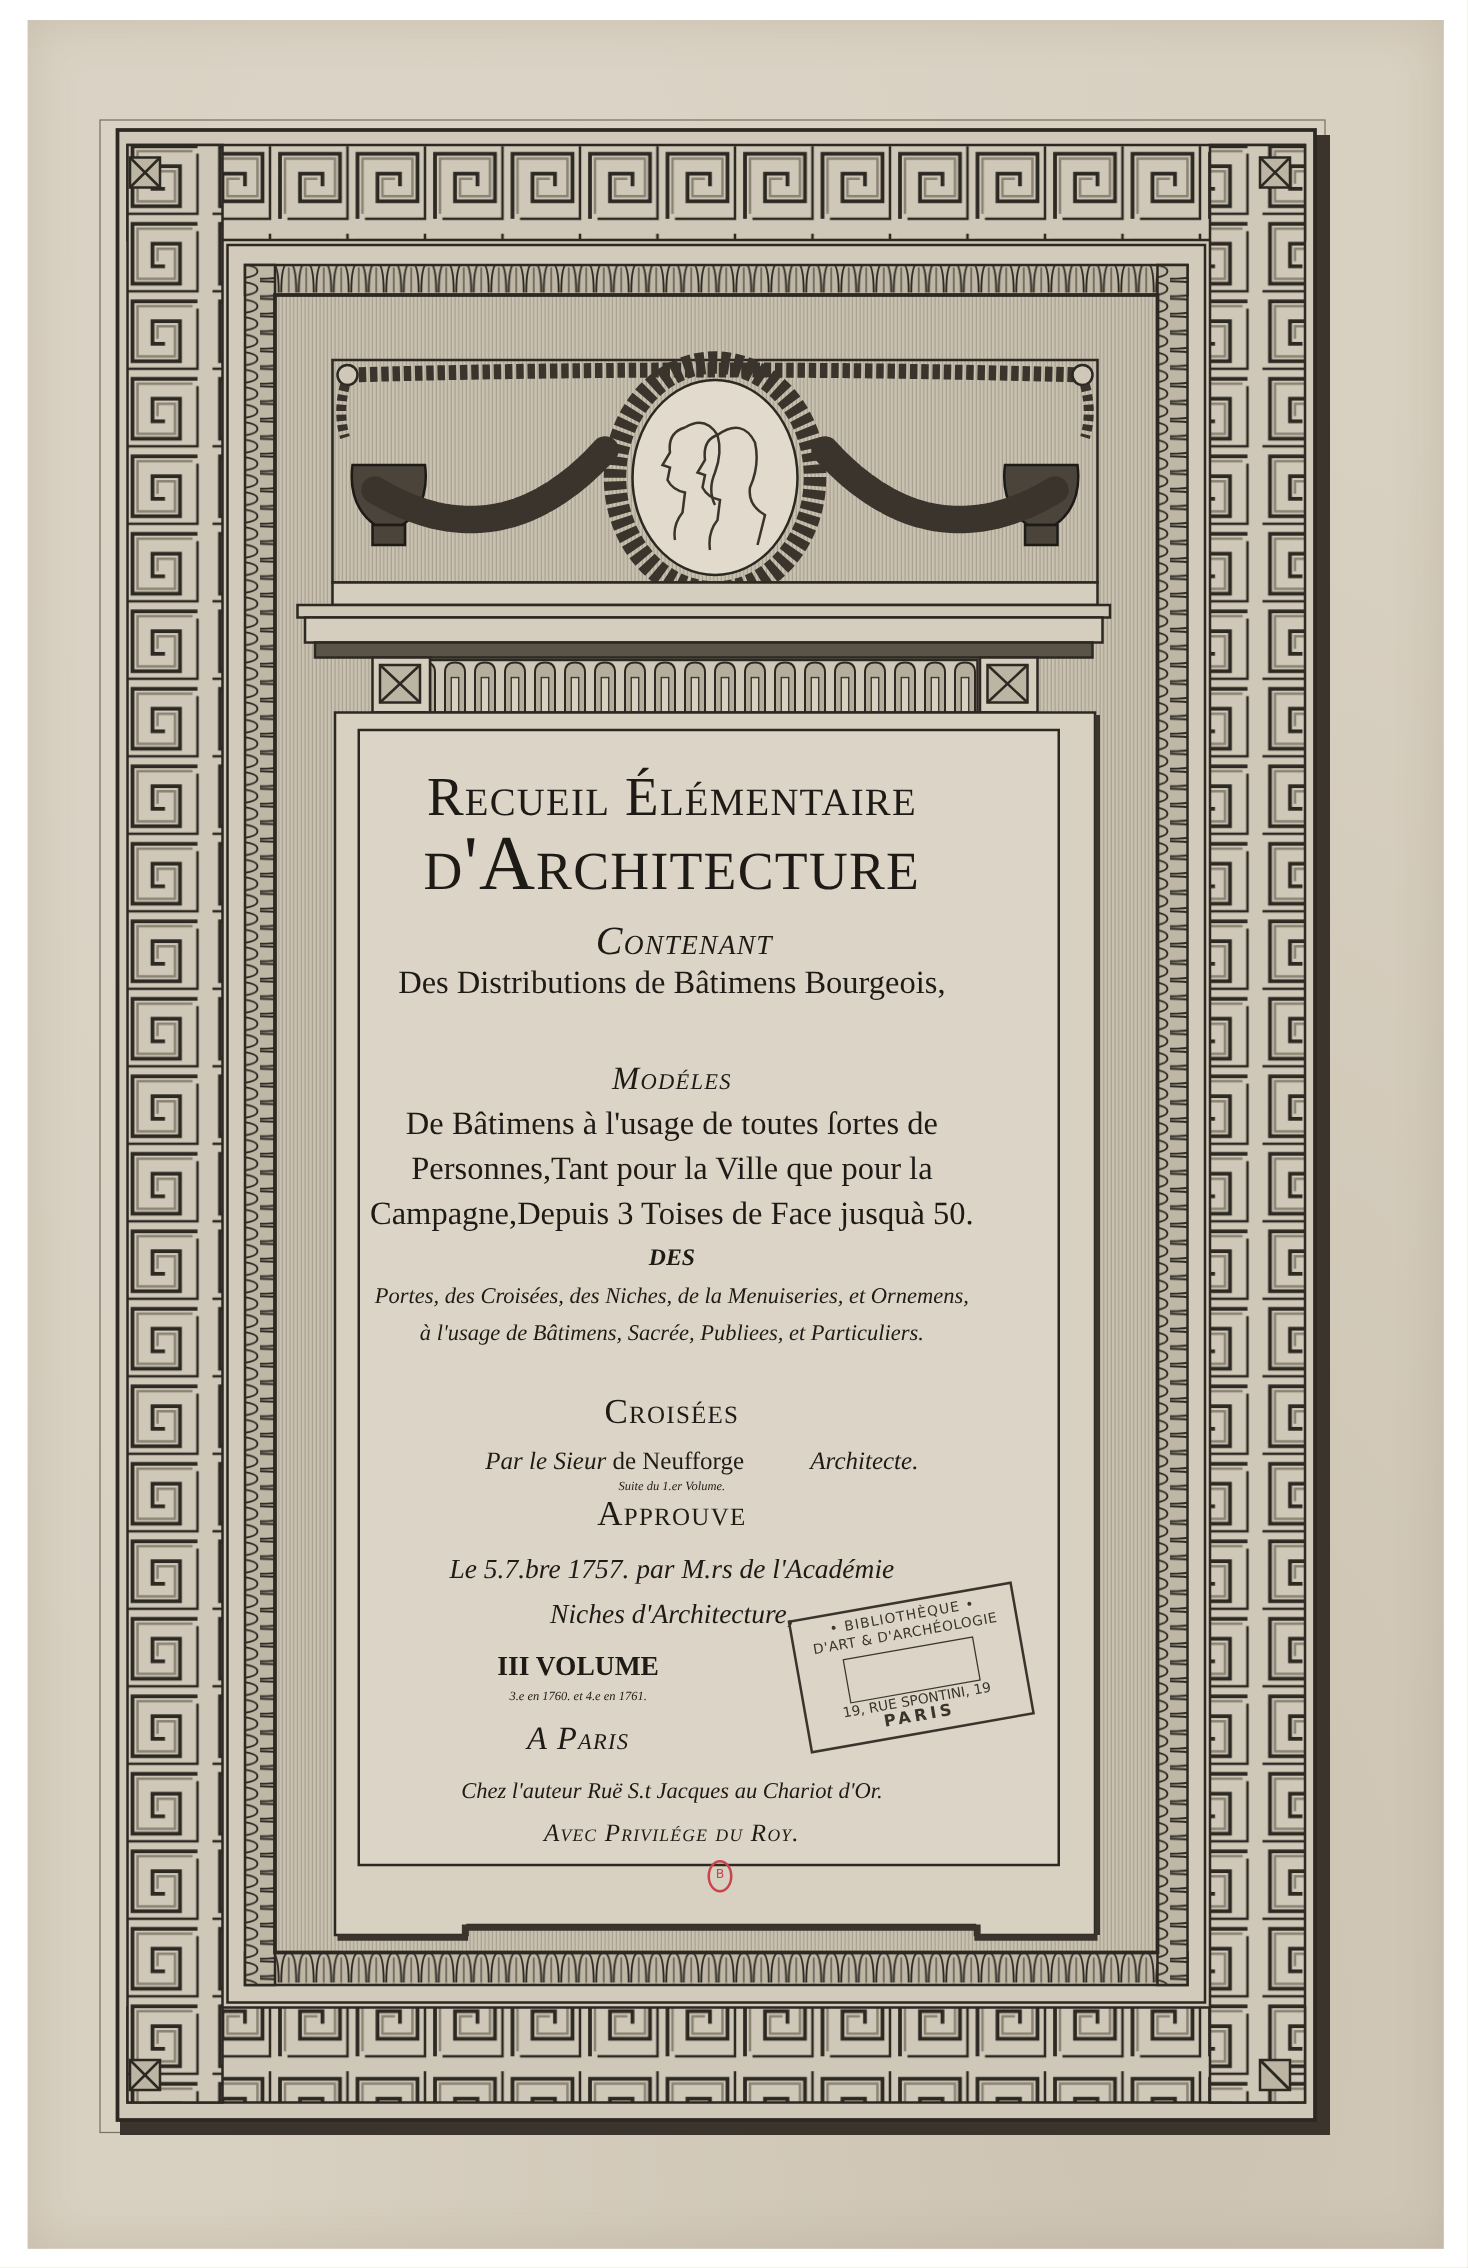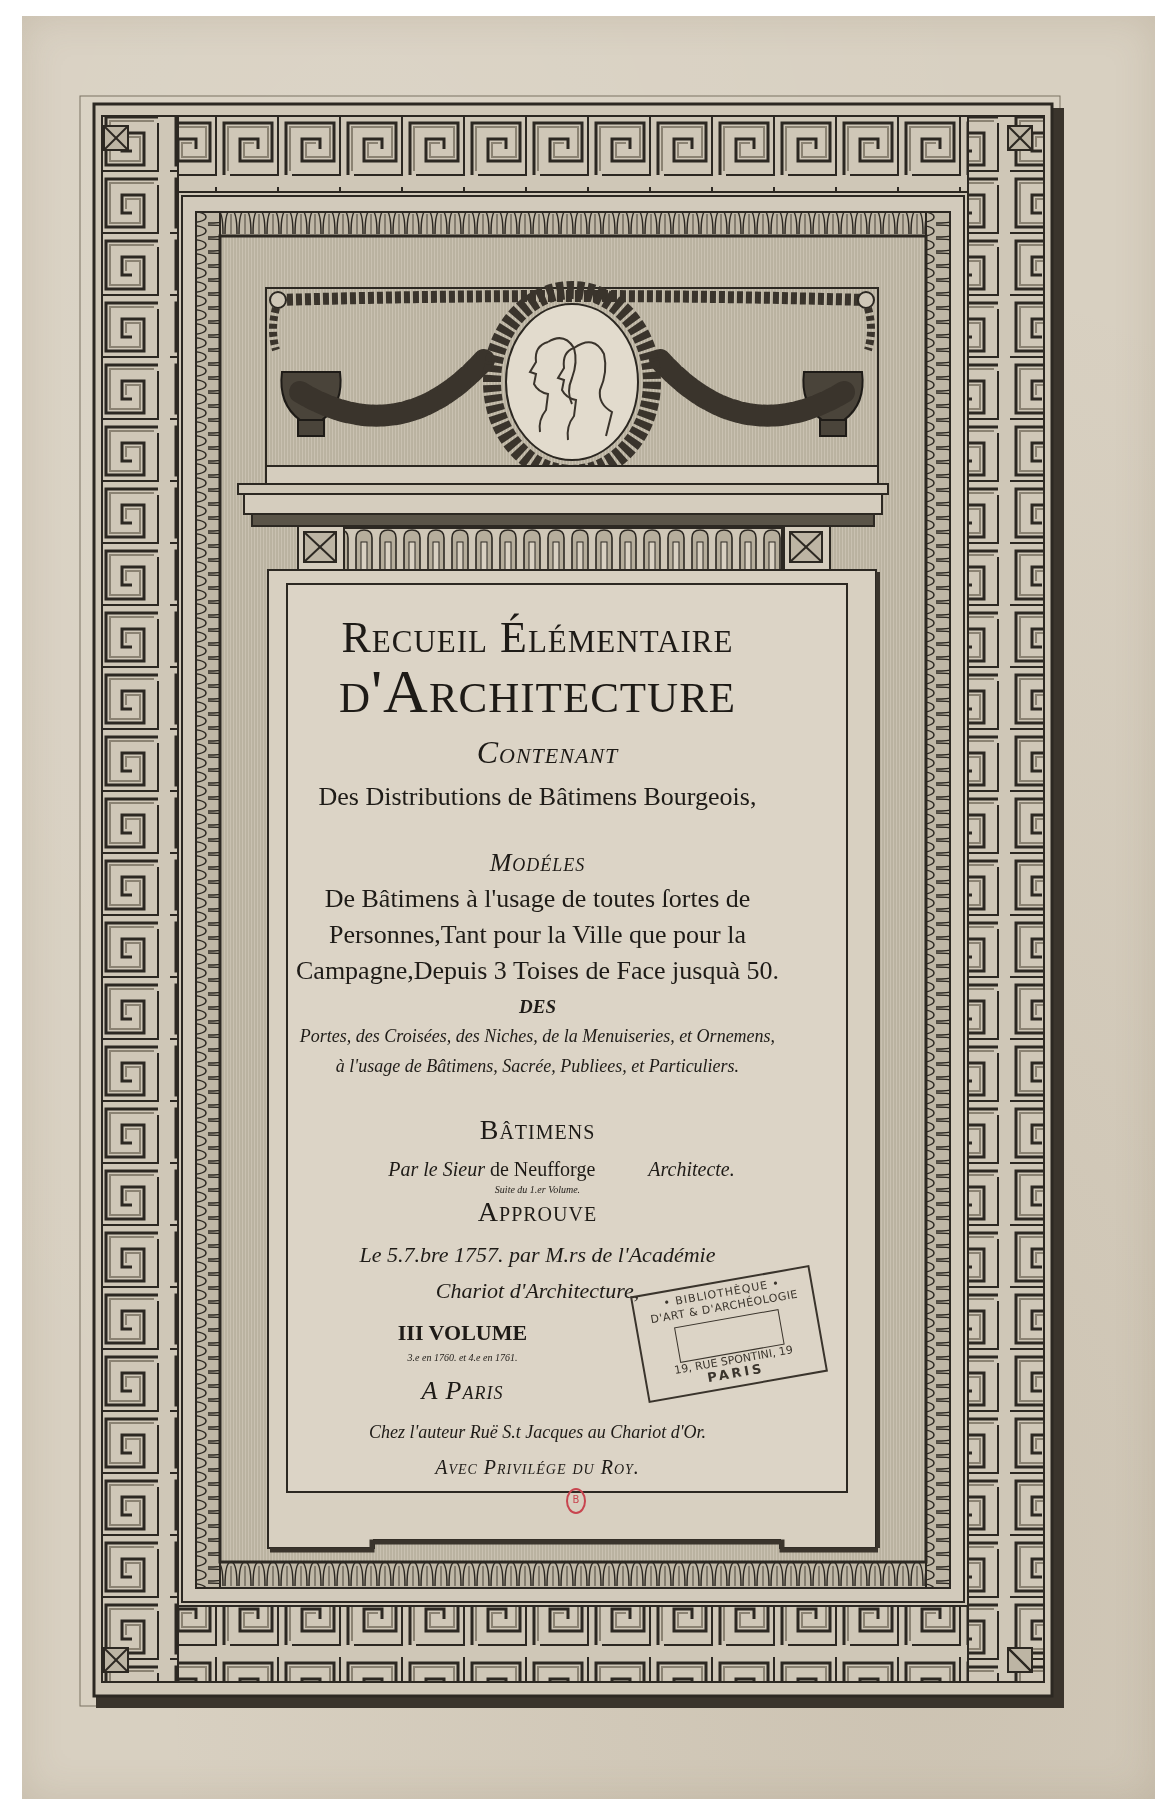--- a/index.html
+++ b/index.html
@@ -9,21 +9,21 @@
                              radial-gradient(ellipse at 80% 90%, rgba(120,100,70,0.12), transparent 60%);
            box-shadow: inset 0 0 40px rgba(120,100,70,0.18); }
   svg.frame { position:absolute; left:0; top:0; }
   .tablet { position:absolute; left:287px; top:584px; width:501px; height:908px; }
   .tablet-inner { position:absolute; inset:0; text-align:center; color:#1e1b17; }
   .line { position:absolute; left:0; right:0; white-space:nowrap; }
   .t-recueil { top:28px; font-size:44px; letter-spacing:1px; font-variant:small-caps; }
   .t-arch { top:72px; font-size:62px; letter-spacing:1px; font-variant:small-caps; }
   .t-contenant { top:150px; font-size:32px; font-style:italic; font-variant:small-caps; letter-spacing:1px;padding-left:20px;}
   .t-body { font-size:26px; }
-  .t-l1 { top:198px; }
+  .t-l1 { top:187px; }
   .t-l2 { top:226px; }
   .t-modeles { top:264px; font-size:26px; font-style:italic; font-variant:small-caps; letter-spacing:1px;}
   .t-l3 { top:300px; }
   .t-l4 { top:336px; }
   .t-l5 { top:372px; }
   .t-des { top:412px; font-size:19px; font-style:italic; font-weight:bold; }
   .t-l6 { top:442px; font-size:18px; font-style:italic; }
   .t-l7 { top:472px; font-size:18px; font-style:italic; }
   .t-compose { top:530px; font-size:28px; font-variant:small-caps; letter-spacing:1px; }
   .t-par { top:574px; font-size:20px; }
@@ -184,30 +184,30 @@
     <div class="line t-arch">d'Architecture</div>
     <div class="line t-contenant">Contenant</div>
     <div class="line t-body t-l1">Des Distributions de Bâtimens Bourgeois,</div>
     <div class="line t-modeles">Modéles</div>
     <div class="line t-body t-l3">De Bâtimens à l'usage de toutes ſortes de</div>
     <div class="line t-body t-l4">Personnes,Tant pour la Ville que pour la</div>
     <div class="line t-body t-l5">Campagne,Depuis 3 Toises de Face jusquà 50.</div>
     <div class="line t-des">DES</div>
     <div class="line t-l6">Portes, des Croisées, des Niches, de la Menuiseries, et Ornemens,</div>
     <div class="line t-l7">à l'usage de Bâtimens, Sacrée, Publiees, et Particuliers.</div>
-    <div class="line t-compose">Bâtimens</div>
+    <div class="line t-compose">Croisées</div>
     <div class="line t-par">
       <i>Par le Sieur</i>
       <span>de Neufforge</span>
       <i>Architecte.</i>
     </div>
     <div class="line t-suite">Suite du 1.er Volume.</div>
     <div class="line t-approuve">Approuve</div>
     <div class="line t-le">Le 5.7.bre 1757. par M.rs de l'Académie</div>
-    <div class="line t-royale">Chariot d'Architecture,</div>
+    <div class="line t-royale">Niches d'Architecture,</div>
     <div class="line t-volume">III VOLUME</div>
     <div class="line t-years">3.e en 1760. et 4.e en 1761.</div>
     <div class="line t-paris">A Paris</div>
     <div class="line t-chez">Chez l'auteur Ruë S.t Jacques au Chariot d'Or.</div>
     <div class="line t-avec">Avec Privilége du Roy.</div>
   </div>
 </div>
 
 <div class="stamp">
   <div class="s1">• BIBLIOTHÈQUE •</div>

